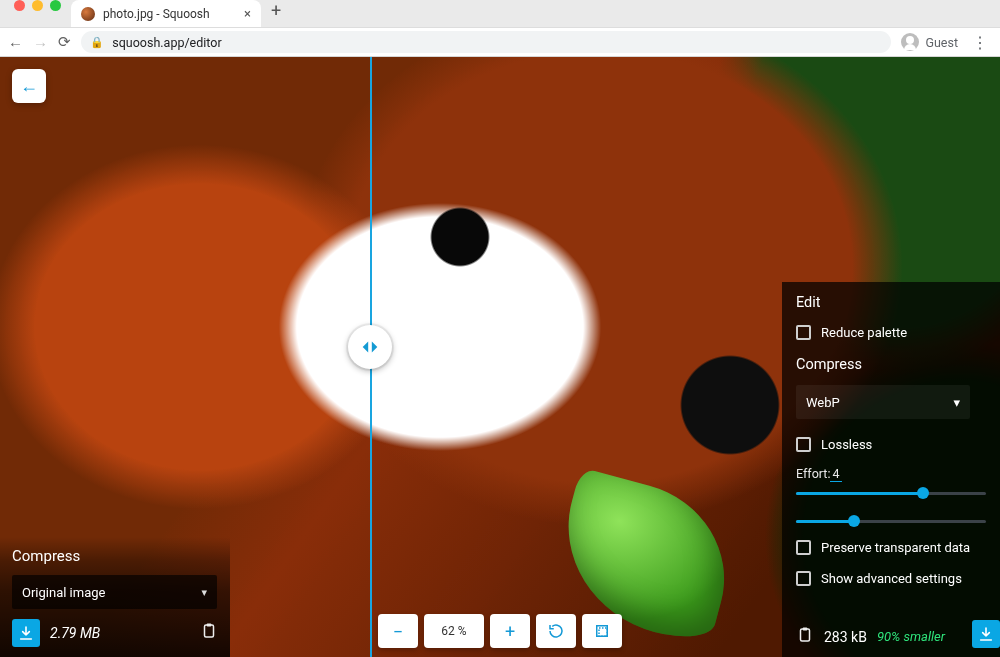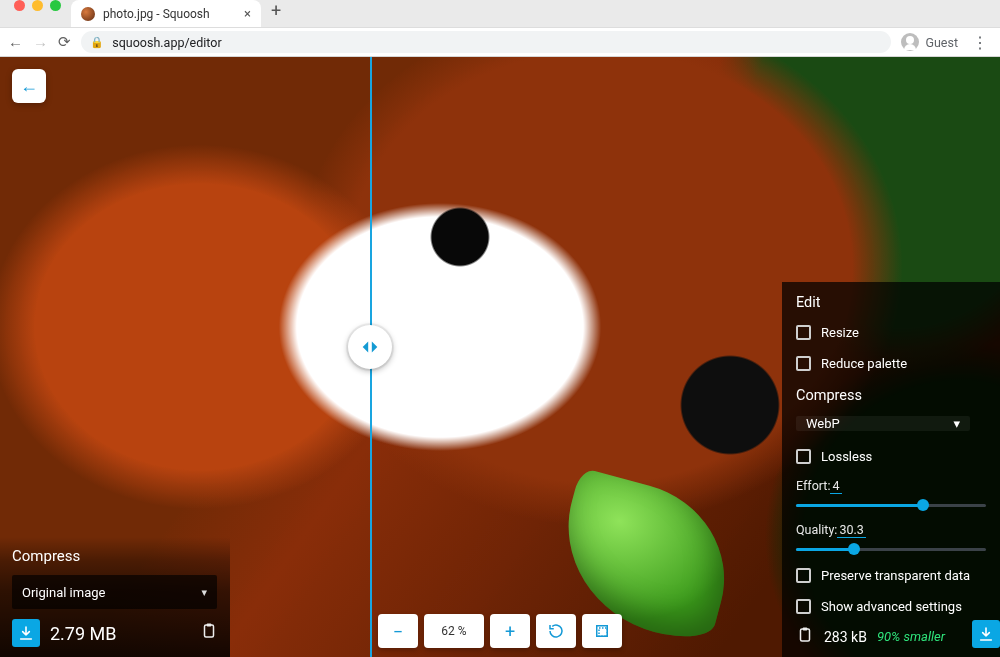--- a/index.html
+++ b/index.html
@@ -74,21 +74,21 @@
   }
   .left-panel h3{ font-weight:400; font-size:15px; margin-bottom:10px;}
   .select{
     width:205px; height:34px; background:rgba(0,0,0,.65); color:#fff;
     border:none; border-radius:2px; padding:0 10px; display:flex; align-items:center; justify-content:space-between; font-size:13px;
   }
   .select .caret{ font-size:11px; color:#ddd; }
   .left-bottom-row{ display:flex; align-items:center; gap:10px; margin-top:10px;}
   .dl-btn{ width:28px;height:28px; background:#0aa7e4; border-radius:3px; display:flex;align-items:center;justify-content:center; color:#fff;}
   .dl-btn.right{ position:absolute; right:0; bottom:9px;}
-  .size-txt{ font-size:18px; }
+  .size-txt{ font-size:14px;font-style:italic; }
   .clip-ico{ margin-left:auto; color:#e7e7e7; }
 
   
   .center-tools{
     position:absolute; left:50%; transform:translateX(-50%); bottom:9px;
     display:flex; gap:6px;
   }
   .ctool{
     height:34px; min-width:40px; background:#fff; border-radius:4px; display:flex;align-items:center;justify-content:center;
     color:#1499d6; font-size:18px; box-shadow:0 2px 5px rgba(0,0,0,.25);
@@ -215,24 +215,20 @@
           <rect x="5" y="5" width="14" height="14"></rect>
           <rect x="8" y="8" width="11" height="11" stroke-dasharray="2 2"></rect>
         </svg>
     </div>
   </div>
 
   <div class="right-panel">
     <h3>Edit</h3>
     <label class="chk">
       <span class="box"></span>
-      <span>Resize</span>
-    </label>
-    <label class="chk">
-      <span class="box"></span>
       <span>Reduce palette</span>
     </label>
 
     <div class="sec-title">Compress</div>
     <div class="select-dark">
       <span>WebP</span>
       <span class="caret">▾</span>
     </div>
 
     <label class="chk">
@@ -246,24 +242,20 @@
         <span class="val">4</span>
       </div>
       <div class="track">
         <div class="rail"></div>
         <div class="fill" id="effort-fill" style="width: 66.6667%;"></div>
         <div class="thumb" id="effort-thumb" style="left: calc(66.6667% - 6px);"></div>
       </div>
     </div>
 
     <div class="slider-row">
-      <div class="lbls">
-        <span>Quality:</span>
-        <span class="val">30.3</span>
-      </div>
       <div class="track">
         <div class="rail"></div>
         <div class="fill" id="quality-fill" style="width: 30.3%;"></div>
         <div class="thumb" id="quality-thumb" style="left: calc(30.3% - 6px);"></div>
       </div>
     </div>
 
     <label class="chk">
       <span class="box"></span>
       <span>Preserve transparent data</span>

